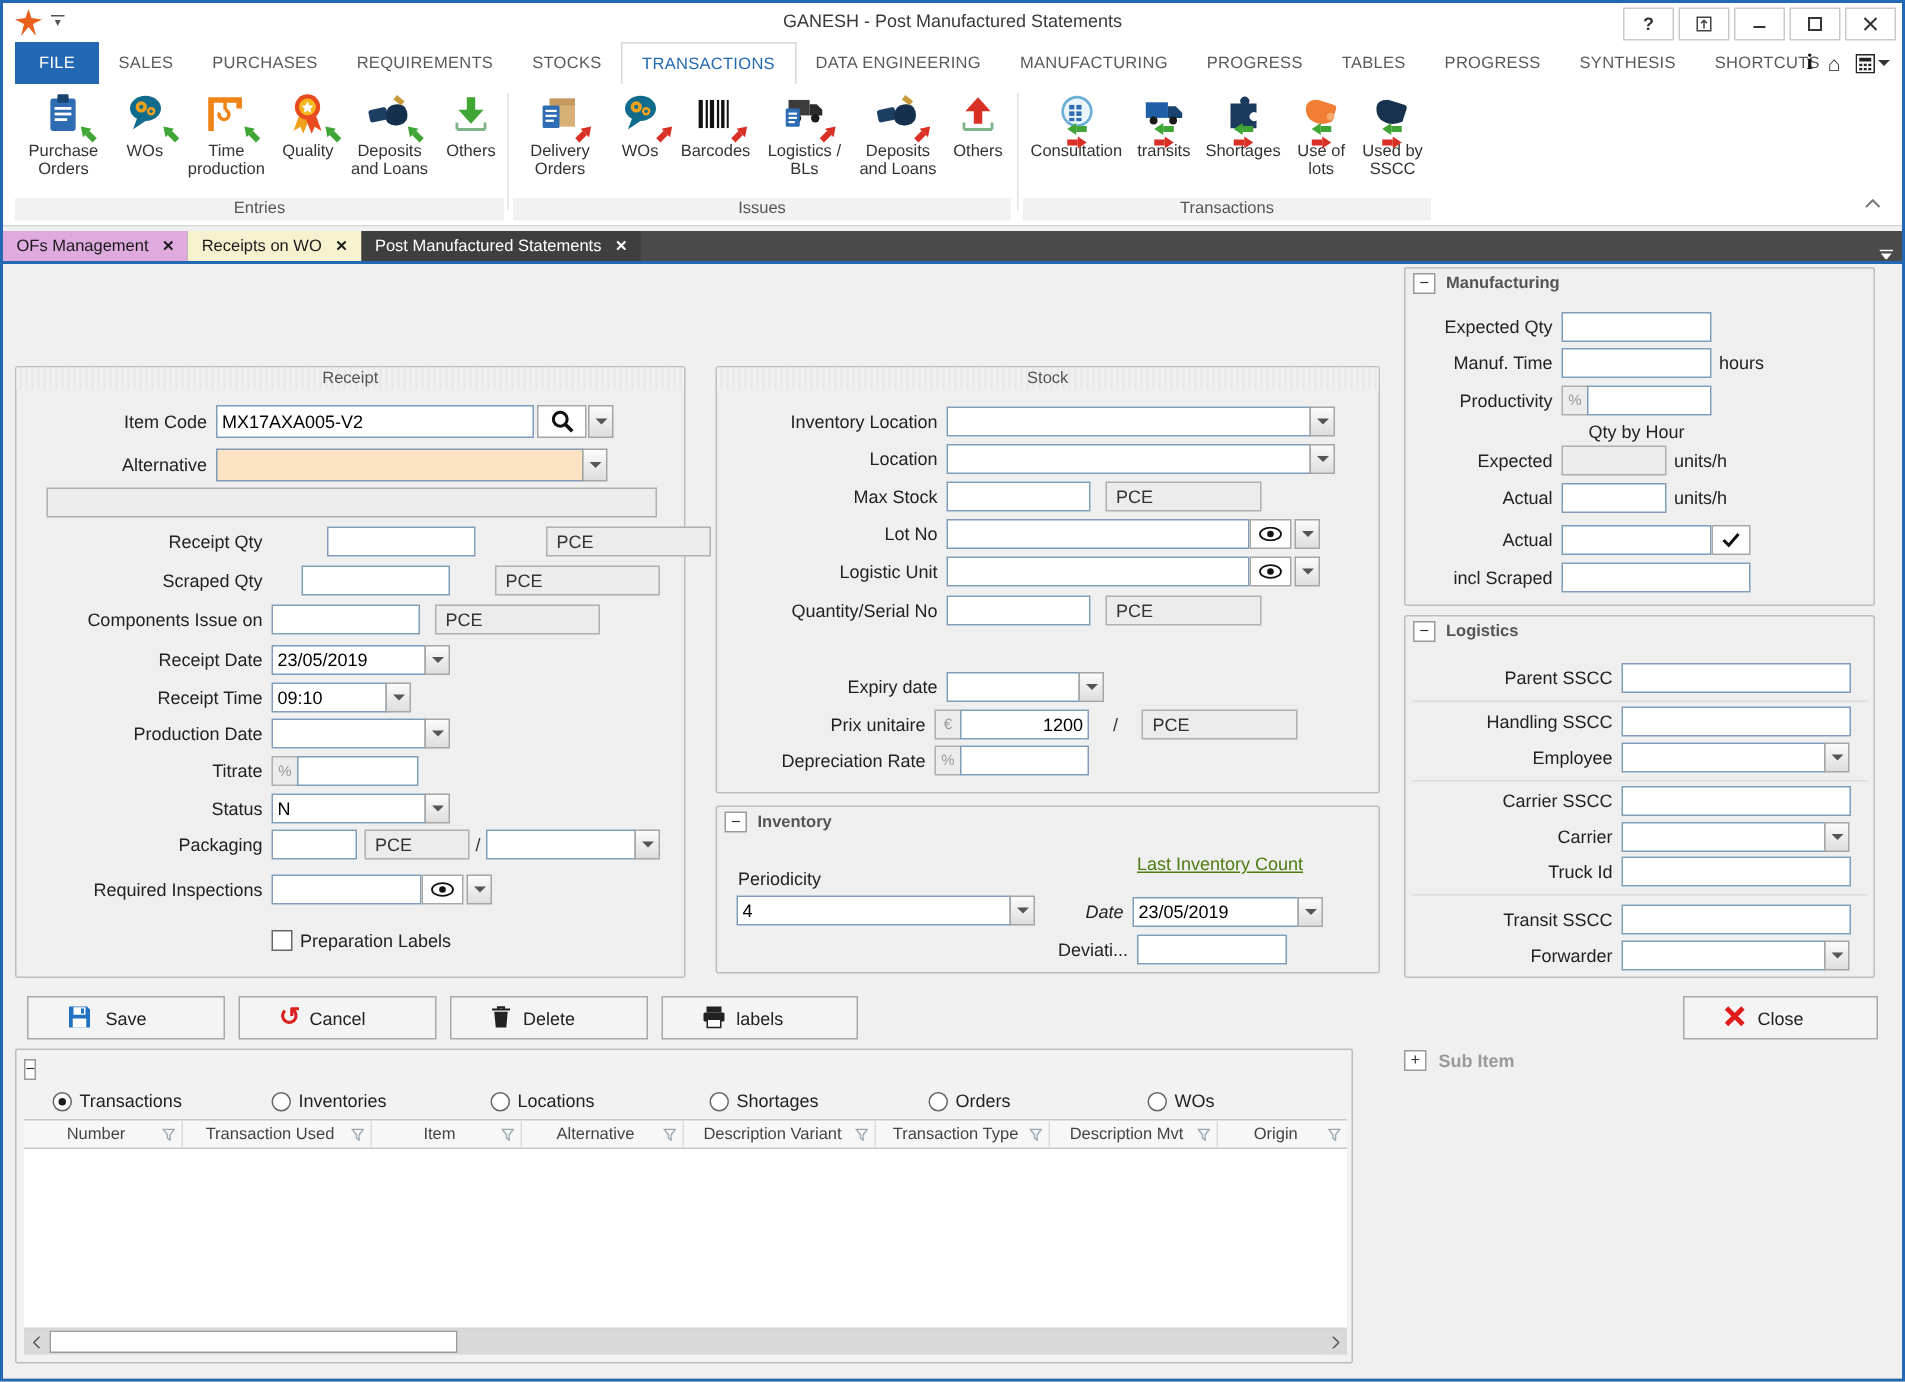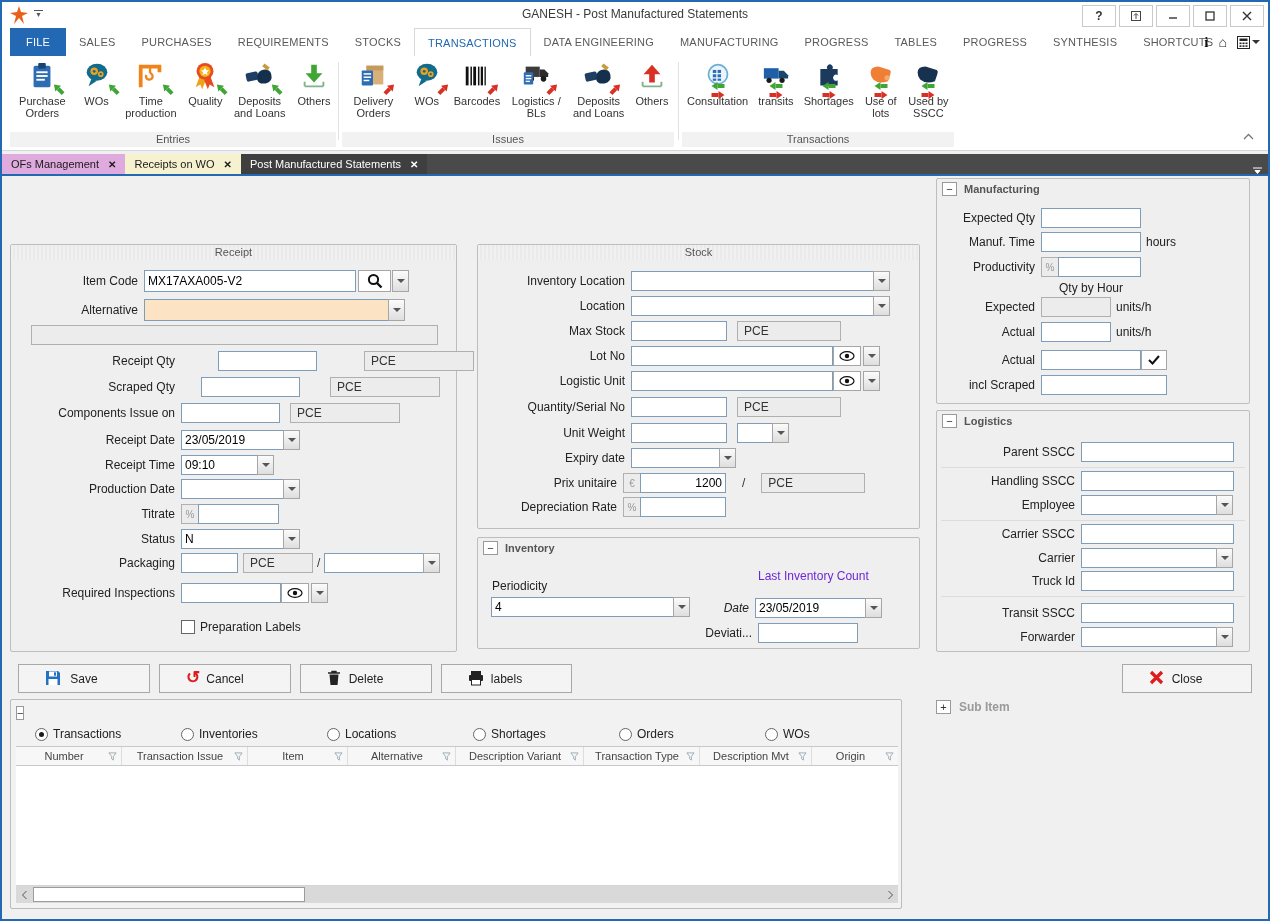--- a/index.html
+++ b/index.html
@@ -676,28 +676,20 @@
         </span>
         <span class="ddbtn gap">
             <span class="caret"></span>
           </span>
       </div>
       <div class="frow" style="left:0;top:152px;">
         <span class="lbl" style="width:153px;">Quantity/Serial No</span>
         <input class="tb" style="width: 96px;" value="">
         <span class="ro" style="width:104px;margin-left:10px;">PCE</span>
       </div>
-      <div class="frow" style="left:0;top:178px;">
-        <span class="lbl" style="width:153px;">Unit Weight</span>
-        <input class="tb" style="width: 96px;" value="">
-        <input class="tb" style="width: 36px; margin-left: 10px;">
-        <span class="ddbtn">
-            <span class="caret"></span>
-          </span>
-      </div>
       <div class="frow" style="left:0;top:203px;">
         <span class="lbl" style="width:153px;">Expiry date</span>
         <input class="tb" style="width: 89px;" value="">
         <span class="ddbtn">
             <span class="caret"></span>
           </span>
       </div>
       <div class="frow" style="left:0;top:228px;">
         <span class="lbl" style="width:145px;">Prix unitaire</span>
         <span class="pref">€</span>
@@ -720,21 +712,21 @@
       <div class="frow" style="left:14px;top:38px;">
         <span style="font-size:12px;color:#222;">Periodicity</span>
       </div>
       <div class="frow" style="left:13px;top:59px;">
         <input class="tb" style="width: 183px;" value="4">
         <span class="ddbtn">
             <span class="caret"></span>
           </span>
       </div>
       <div class="frow" style="left:280px;top:28px;">
-        <span style="font-size:12px;color:#6d28d9;">Last Inventory Count</span>
+        <span style="font-size:12px;color:#4d7c0f;text-decoration:underline;">Last Inventory Count</span>
       </div>
       <div class="frow" style="left:0;top:60px;">
         <span class="lbl" style="width:277px;font-style:italic;">Date</span>
         <input class="tb" style="width: 111px;" value="23/05/2019">
         <span class="ddbtn">
             <span class="caret"></span>
           </span>
       </div>
       <div class="frow" style="left:0;top:85px;">
         <span class="lbl" style="width:280px;">Deviati...</span>
@@ -918,21 +910,21 @@
       </div>
 
       <div class="gridhead" style="left:5px;top:46px;width:882px;height:20px;">
         <div class="hcell" style="width:106px;">
           <span>Number</span>
           <svg width="9" height="9" viewBox="0 0 10 10">
               <path d="M1 1 H9 L6 5 V9 L4 7.5 V5 Z" fill="none" stroke="#9aa7b0"></path>
             </svg>
         </div>
         <div class="hcell" style="width:126px;">
-          <span>Transaction Issue</span>
+          <span>Transaction Used</span>
           <svg width="9" height="9" viewBox="0 0 10 10">
               <path d="M1 1 H9 L6 5 V9 L4 7.5 V5 Z" fill="none" stroke="#9aa7b0"></path>
             </svg>
         </div>
         <div class="hcell" style="width:100px;">
           <span>Item</span>
           <svg width="9" height="9" viewBox="0 0 10 10">
               <path d="M1 1 H9 L6 5 V9 L4 7.5 V5 Z" fill="none" stroke="#9aa7b0"></path>
             </svg>
         </div>

